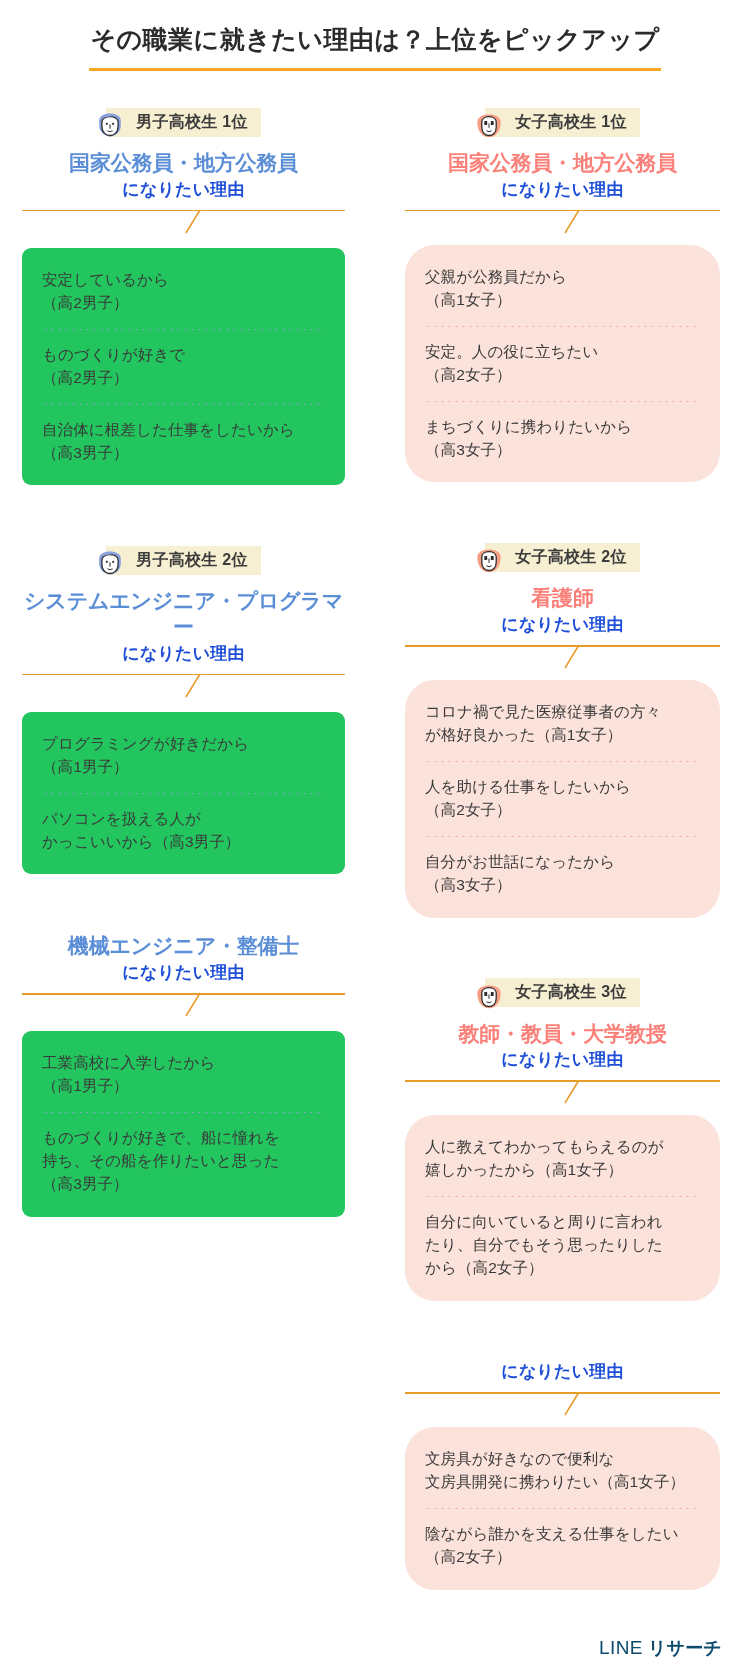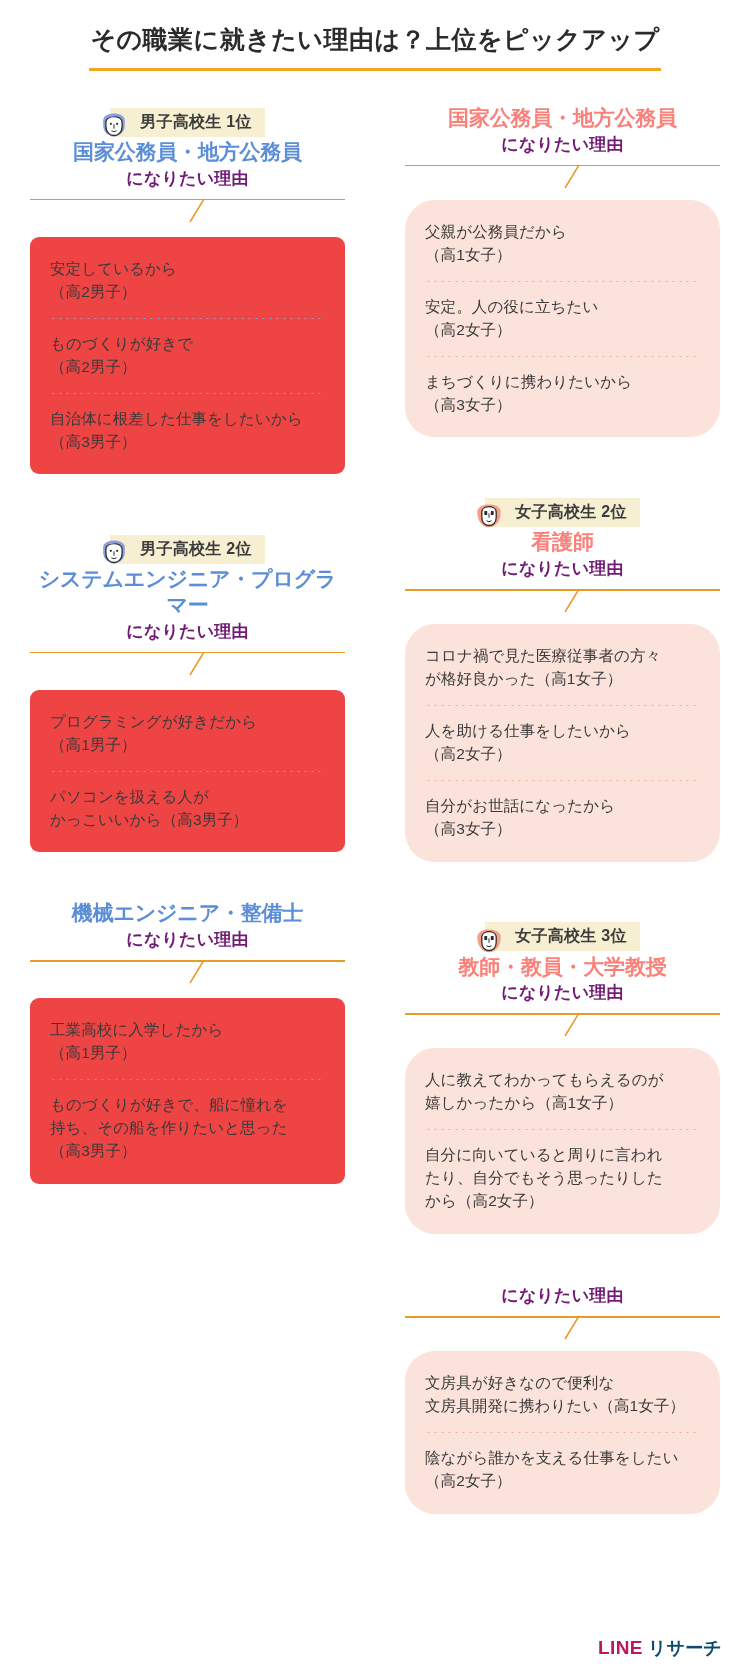--- a/index.html
+++ b/index.html
@@ -43,21 +43,21 @@
   .columns {
     display: flex;
     width: 750px;
     padding: 0 0px;
     margin-top: 34px;
   }
   .col {
     width: 375px;
     position: relative;
   }
-  .col-inner-left  { padding: 0 30px 0 30px; }
+  .col-inner-left  { padding: 0 30px 0 22px; }
   .col-inner-right { padding: 0 30px 0 30px; }
 
   
   .badge-row {
     display: flex;
     align-items: center;
     justify-content: center;
     height: 34px;
   }
   .badge {
@@ -80,33 +80,34 @@
     left: -14px;
     top: 50%;
     transform: translateY(-50%);
     width: 36px;
     height: 36px;
   }
 
   
   .job-head {
     text-align: center;
+    margin-top: 11px;
   }
   .job-name {
     font-size: 21px;
     font-weight: bold;
     line-height: 1.22;
     letter-spacing: -0.2px;
   }
   .job-name.blue { color: #5b8ed6; }
   .job-name.pink { color: #fb8079; }
   .job-sub {
     font-size: 17px;
     font-weight: bold;
-    color: #701a75;
+    color: #1d4ed8;
     margin-top: 2px;
     letter-spacing: 0.2px;
   }
 
   
   .divider {
     position: relative;
     height: 26px;
     margin-top: 9px;
   }
@@ -126,21 +127,21 @@
     height: 26px;
     overflow: visible;
   }
 
   
   .quote-box {
     border-radius: 9px;
     padding: 21px 20px 21px 20px;
     margin-top: 9px;
   }
-  .quote-box.blue { background: #ef4444; margin-top: 12px; }
+  .quote-box.blue { background: #22c55e; margin-top: 12px; }
   .quote-box.pink { background: #fbe2da; border-radius: 30px; }
 
   .quote {
     font-size: 15.5px;
     line-height: 1.48;
     color: #3a3a3a;
     letter-spacing: 0.1px;
     white-space: pre-line;
   }
   .sep {
@@ -162,22 +163,22 @@
   .footer {
     position: absolute;
     right: 28px;
     bottom: 20px;
     display: flex;
     align-items: baseline;
     gap: 5px;
   }
   .logo-line {
     font-size: 19px;
-    font-weight: bold;
-    color: #be185d;
+    font-weight: normal;
+    color: #0c4a6e;
     letter-spacing: 0.4px;
   }
   .logo-research {
     font-size: 18px;
     font-weight: bold;
     color: #0c4a6e;
     letter-spacing: 0.2px;
   }
 </style>
 </head>
@@ -295,20 +296,36 @@
           </div>
         </div>
 
       </div>
     </div>
 
     <div class="col">
       <div class="col-inner-right">
 
         <div class="group">
+          <div class="badge-row">
+            <div class="badge">
+              <span class="avatar">
+                <svg viewBox="0 0 40 40" width="36" height="36">
+                  <path d="M7 20 C7 9, 33 9, 33 20 C33 31, 27 37, 20 37 C13 37, 7 31, 7 20 Z" fill="#f79e85"></path>
+                  <path d="M12 20 C12 12, 28 12, 28 20 L28 26 C28 32, 24 35, 20 35 C16 35, 12 32, 12 26 Z" fill="#ffffff" stroke="#2b2b2b" stroke-width="1.4"></path>
+                  <path d="M10 19 C11 10, 29 10, 30 19 C27 14, 23 13, 20 13 C17 13, 13 14, 10 19 Z" fill="#f79e85"></path>
+                  <rect x="14.8" y="19" width="3.2" height="4.4" rx="0.6" fill="#2b2b2b"></rect>
+                  <rect x="22" y="19" width="3.2" height="4.4" rx="0.6" fill="#2b2b2b"></rect>
+                  <path d="M20 22 L20 26" stroke="#2b2b2b" stroke-width="1.1" fill="none" stroke-linecap="round"></path>
+                  <path d="M17.5 30 Q20 32 22.5 30" stroke="#2b2b2b" stroke-width="1.1" fill="none" stroke-linecap="round"></path>
+                </svg>
+              </span>
+              <span class="badge-label">女子高校生 1位</span>
+            </div>
+          </div>
           <div class="job-head">
             <div class="job-name pink">国家公務員・地方公務員</div>
             <div class="job-sub">になりたい理由</div>
           </div>
           <div class="divider">
             <div class="line"></div>
             <svg class="slash" viewBox="0 0 26 26">
               <path d="M2 24 L16 1" stroke="#e79b28" stroke-width="1.5" fill="none"></path>
             </svg>
           </div>

